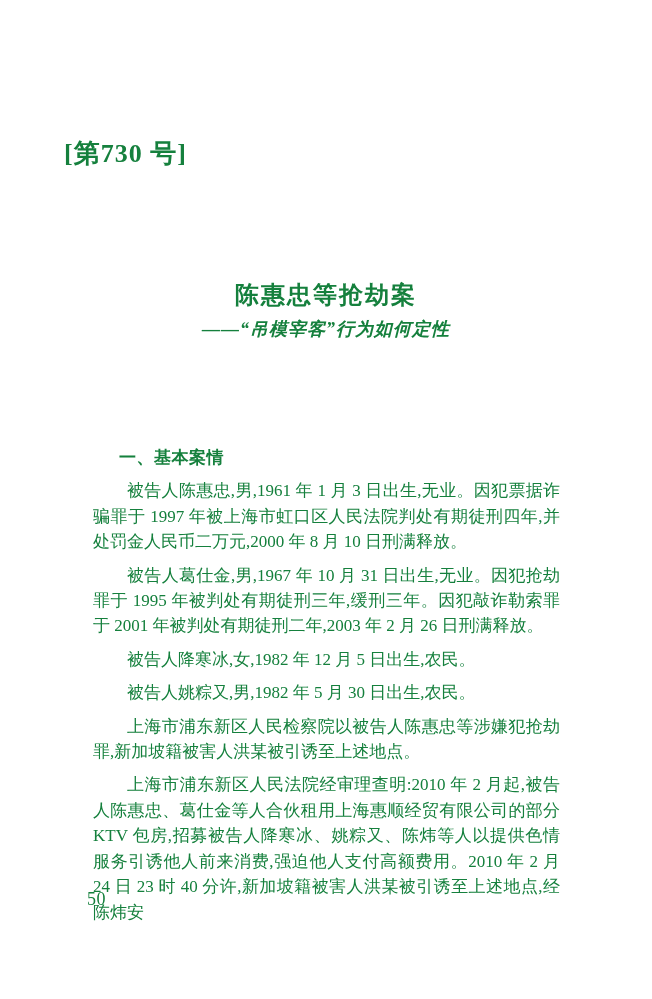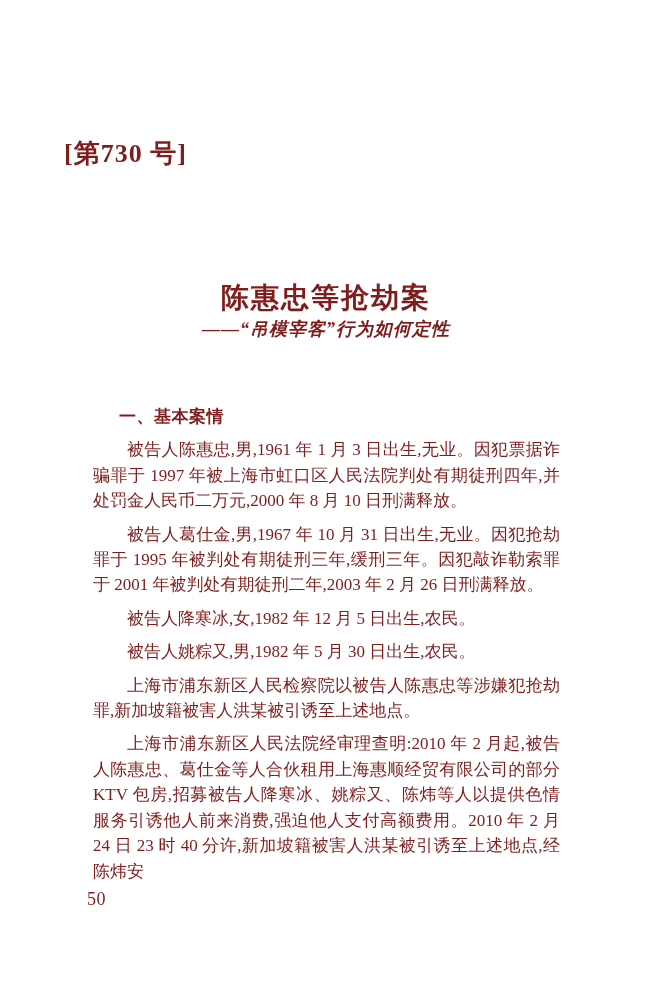--- a/index.html
+++ b/index.html
@@ -3,41 +3,41 @@
 <meta charset="utf-8">
 <style>
   * { margin: 0; padding: 0; box-sizing: border-box; }
   html, body { background: #e8e8e8; }
   .page {
     position: relative;
     width: 652px;
     height: 999px;
     margin: 0 auto;
     background: #ffffff;
-    color: #7f1d1d;
+    color: #15803d;
     font-family: "Liberation Serif", "DejaVu Serif", serif;
     overflow: hidden;
   }
   .case-number {
     position: absolute;
     left: 64px;
     top: 136px;
     font-size: 26px;
     font-weight: 700;
     letter-spacing: 1px;
     font-family: "Liberation Serif", "DejaVu Serif", serif;
     white-space: nowrap;
   }
   .title {
     position: absolute;
     left: 0;
     top: 279px;
     width: 100%;
     text-align: center;
-    font-size: 28px;
+    font-size: 24px;
     font-weight: 700;
     letter-spacing: 2px;
     font-family: "Liberation Serif", "DejaVu Serif", serif;
   }
   .subtitle {
     position: absolute;
     left: 0;
     top: 317px;
     width: 100%;
     text-align: center;
@@ -56,20 +56,21 @@
     line-height: 25.4px;
     text-align: justify;
     text-justify: inter-ideograph;
   }
   .section-heading {
     font-weight: 700;
     text-indent: 2em;
     font-family: "Liberation Sans", "DejaVu Sans", sans-serif;
     font-size: 17px;
     letter-spacing: 0.5px;
+    margin-top: 41px;
   }
   .content p {
     text-indent: 2em;
     margin: 8px;
   }
   .page-number {
     position: absolute;
     left: 87px;
     top: 889px;
     font-size: 18px;

